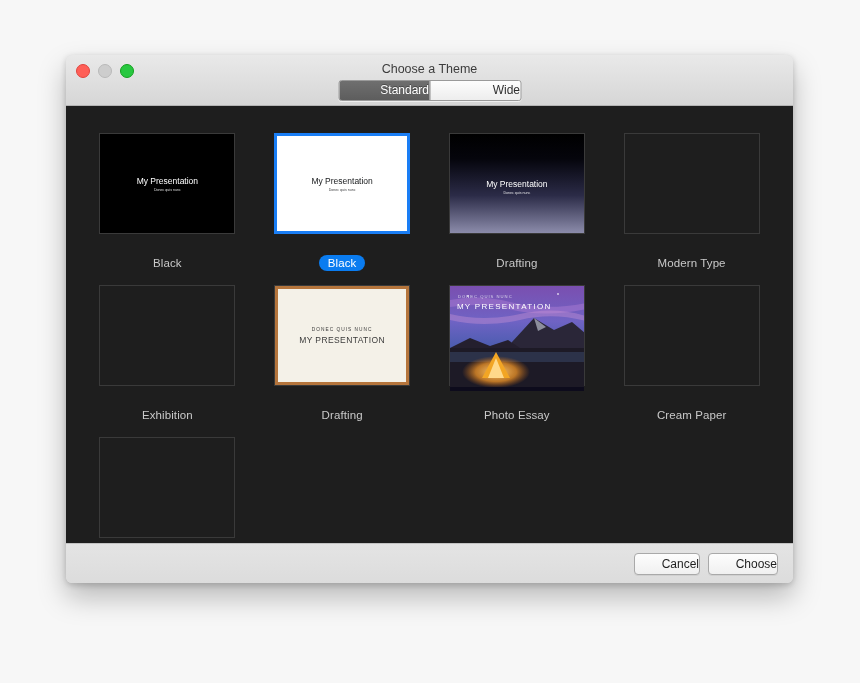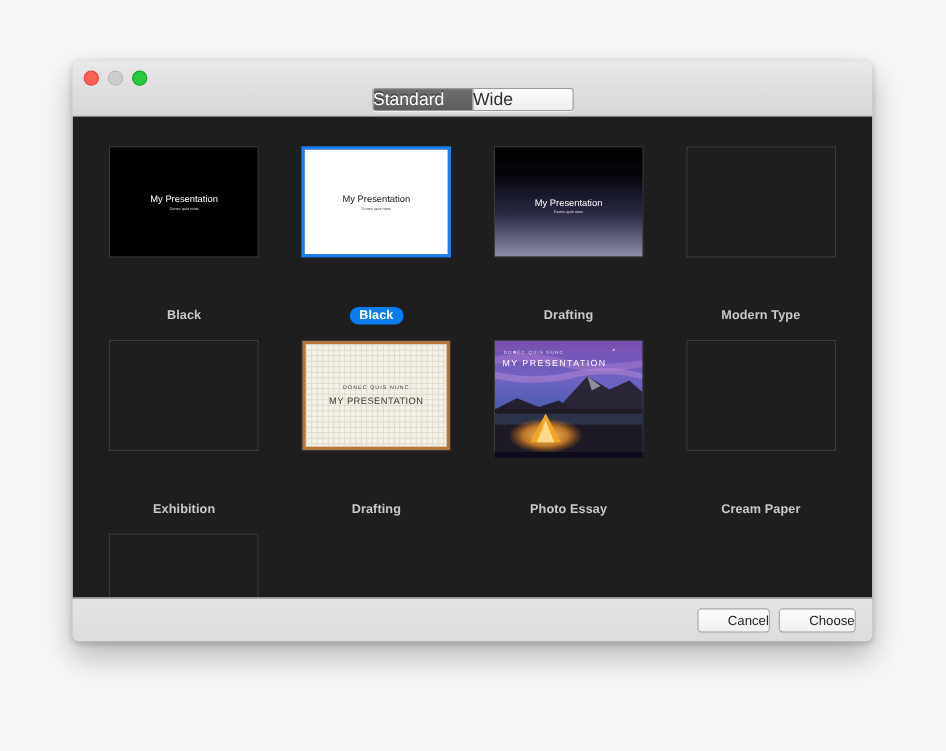--- a/index.html
+++ b/index.html
@@ -32,50 +32,50 @@
   .wtitle{
     position:absolute;left:0;right:0;top:7px;text-align:center;
     font-size:12.5px;color:#3c3c3c;
   }
   .segmented{
     position:absolute;left:50%;transform:translateX(-50%);top:25px;
     display:flex;border:1px solid #9a9a9a;border-radius:3px;overflow:hidden;
     box-shadow:0 1px 0 rgba(255,255,255,.6);
   }
   .seg{
-    width:90px;height:19px;line-height:19px;text-align:left;
-    font-size:16px;color:#2f2f2f;background:linear-gradient(#fdfdfd,#ededed);
+    width:90px;height:19px;line-height:19px;text-align:right;
+    font-size:12px;color:#2f2f2f;background:linear-gradient(#fdfdfd,#ededed);
     cursor:default;
   }
   .seg + .seg{border-left:1px solid #9a9a9a;}
   .seg.active{
     background:linear-gradient(#6f6f6f,#5d5d5d);
     color:#fff;text-shadow:0 -1px 0 rgba(0,0,0,.35);
   }
 
   
   .content{
     position:relative;height:439px;background:#1e1e1e;overflow:hidden;
   }
   .grid{
     position:absolute;left:0;top:0;right:0;
     padding:27px 30px 0 30px;
     display:grid;grid-template-columns:repeat(4,1fr);
     column-gap:32px;row-gap:14px;
   }
-  .cell{display:flex;flex-direction:column;align-items:center;gap:36px;}
+  .cell{display:flex;flex-direction:column;align-items:center;}
   .thumbwrap{
     width:136px;height:101px;position:relative;
     box-sizing:border-box;border:1px solid #3a3a3a;
   }
   .thumbwrap.sel{border:3px solid #1a7ef5;}
   .thumb{position:absolute;inset:0;overflow:hidden;}
   .caption{
-    margin-top:9px;font-size:11.5px;color:#c9c9c9;letter-spacing:.1px;
-    height:16px;line-height:16px;font-weight:bold;
+    margin-top:21px;font-size:11.5px;color:#c9c9c9;letter-spacing:.1px;
+    height:16px;line-height:16px;
   }
   .caption.sel{
     background:#0a7cf0;color:#fff;border-radius:9px;padding:0 9px;
   }
 
   
   .t-title{font-size:8.5px;text-align:center;white-space:nowrap;}
   .t-sub{font-size:3.6px;text-align:center;opacity:.85;white-space:nowrap;margin-top:2px;}
 
   .th-black{background:#000;display:flex;flex-direction:column;justify-content:center;align-items:center;color:#fff;}
@@ -133,20 +133,21 @@
 <div class="page">
 
   <div class="window">
 
     <div class="titlebar">
       <div class="traffic">
         <span class="tl red"></span>
         <span class="tl yellow"></span>
         <span class="tl green"></span>
       </div>
+      <div class="wtitle">Choose a Theme</div>
       <div class="segmented">
         <div class="seg active">Standard</div>
         <div class="seg">Wide</div>
       </div>
     </div>
 
     <div class="content">
       <div class="grid">
 
         <div class="cell">

